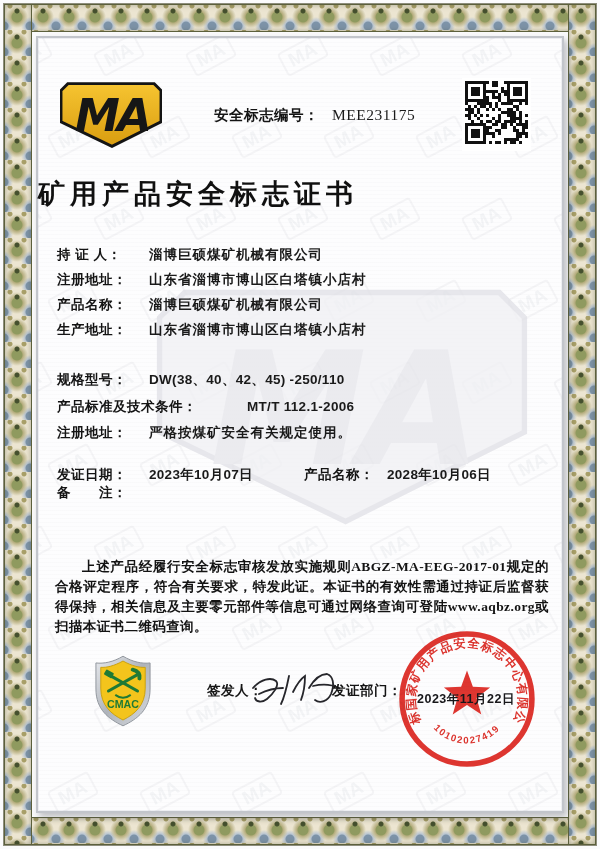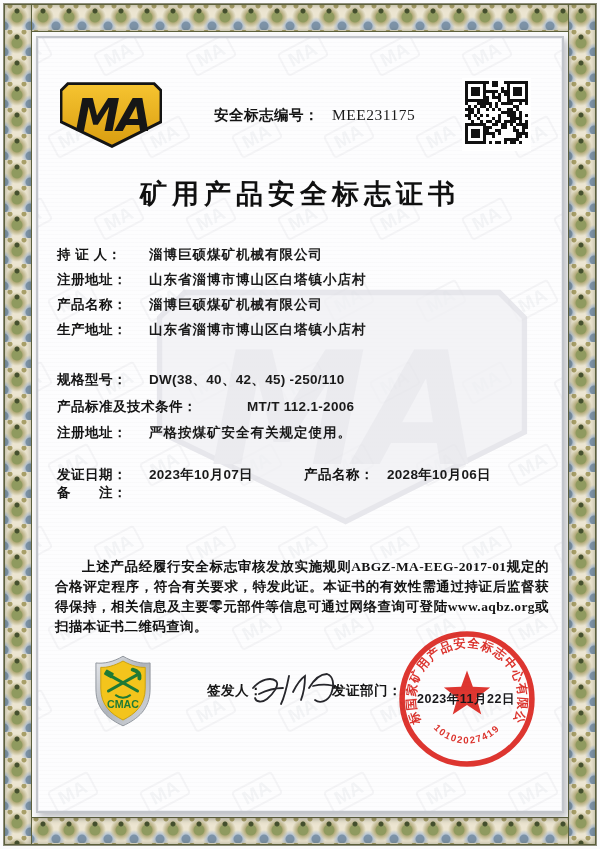--- a/index.html
+++ b/index.html
@@ -35,21 +35,21 @@
   .val{font:700 13.5px/1 "Liberation Serif",serif;color:#1a1a1a;}
   .val.kai{font-style:normal;letter-spacing:1px;}
   .val.num{font-family:"Liberation Sans",sans-serif;letter-spacing:.3px;}
   .row{position:absolute;left:19px;display:flex;align-items:baseline;}
   .row .lbl{width:92px;flex:0 0 auto;}
   .row.wide .lbl{width:auto;font-family:Liberation Serif, serif;}
   .row.wide .val{margin-left:50px;}
   .cert-no{position:absolute;top:68px;left:176px;display:flex;align-items:baseline;gap:13px;z-index:2;}
   .cert-no .lbl{font-size:14.5px;}
   .cert-no .val{font:400 15.5px "Liberation Serif",serif;letter-spacing:.5px;}
-  .title{position:absolute;top:138px;left:0;right:0;text-align:center;z-index:2;
+  .title{position:absolute;top:138px;left:0;right:0;z-index:2;
     font:800 27px "Liberation Sans",sans-serif;color:#101010;letter-spacing:5px;}
   .statement{position:absolute;left:17px;top:519px;width:494px;z-index:2;
     font:700 13.5px/20px "Liberation Serif",serif;color:#131313;
     text-align:justify;text-indent:2em;letter-spacing:.4px;}
   .qr{position:absolute;left:424px;top:40px;background:#fff;padding:3px;z-index:2;}
   .seal{position:absolute;left:358px;top:590px;z-index:7;opacity:.93;mix-blend-mode:multiply;}
   .seal-date{position:absolute;left:379px;top:653px;z-index:8;
     font:700 12.5px "Liberation Sans",sans-serif;color:#17171a;letter-spacing:.5px;}
   .sig{position:absolute;left:209px;top:626px;z-index:2;}
   .cmac{position:absolute;left:56px;top:617px;z-index:2;}

